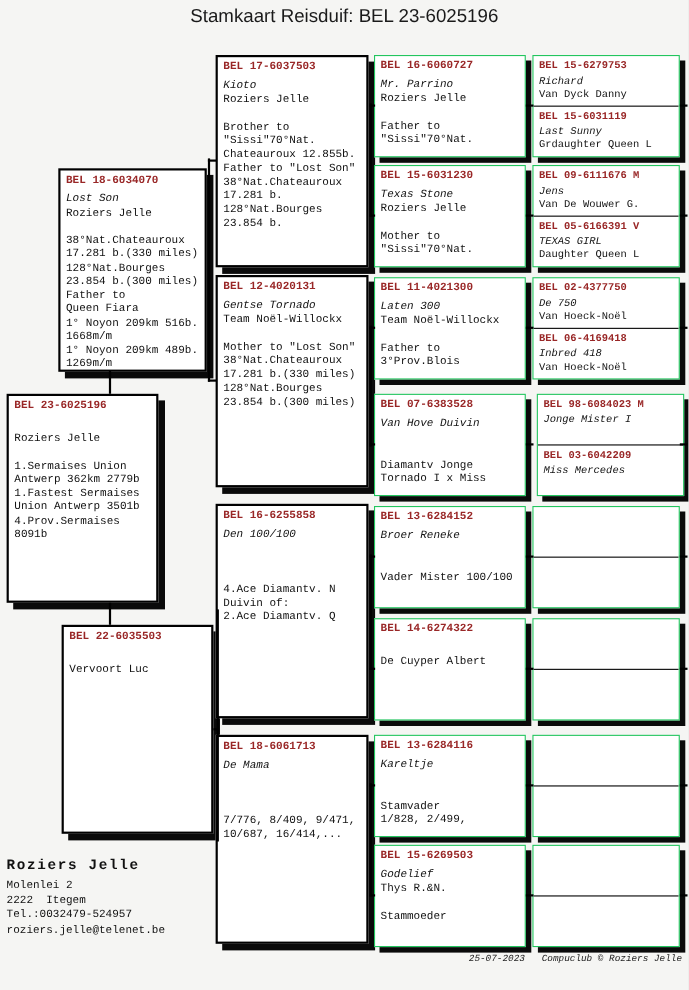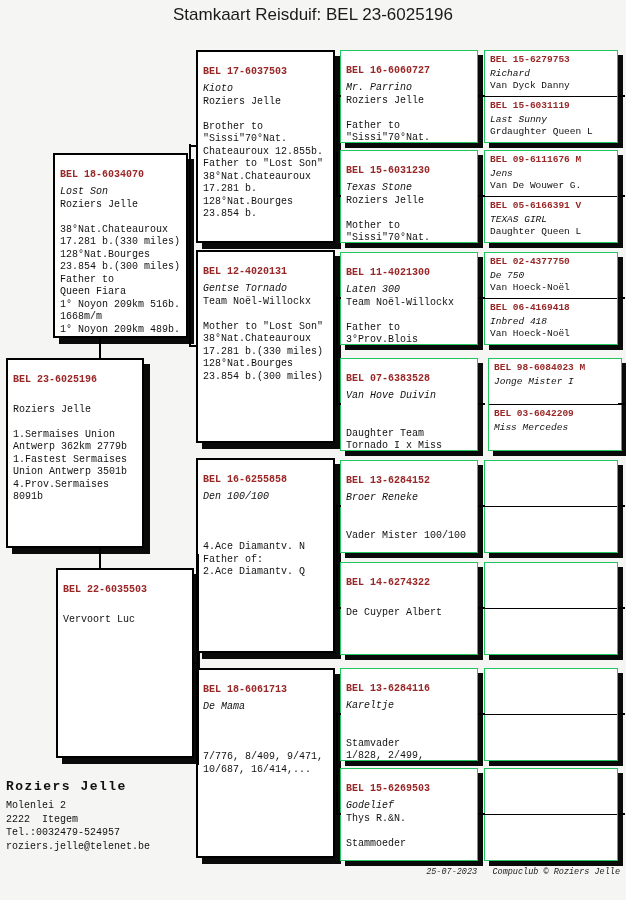--- a/index.html
+++ b/index.html
@@ -1,21 +1,21 @@
 <!DOCTYPE html>
 <html><head>
 <meta charset="utf-8">
 <style>
   html,body{margin:0;padding:0;background:#e8e8e6;}
   .page{position:relative;width:626px;height:900px;background:#f5f5f3;overflow:hidden;
         font-family:"Liberation Mono","DejaVu Sans Mono",monospace;color:#111;}
   .title{position:absolute;top:5px;left:0;width:100%;text-align:center;
          font-family:"Liberation Sans","DejaVu Sans",sans-serif;font-size:17px;color:#1a1a1a;}
   .pbox{position:absolute;background:#ffffff;box-sizing:border-box;overflow:hidden;
-        padding:13px 4px 2px 5px;}
+        padding:3px 4px 2px 5px;}
   .b2{border:2px solid #000;box-shadow:6px 6px 0 0 #0a0a0a;}
   .b1{border:1px solid #22c55e;box-shadow:5px 5px 0 0 #0a0a0a;}
   .ring{color:#992727;font-weight:bold;font-size:10px;line-height:13px;margin-bottom:5px;white-space:pre;}
   .bline{font-size:10px;line-height:12.5px;min-height:12.5px;white-space:pre;}
   .it{font-style:italic;}
   
   .half{position:absolute;left:0;right:0;padding:2px 4px 0 5px;box-sizing:border-box;}
   .half .ring{margin-bottom:2px;font-size:9.5px;}
   .half .bline{font-size:9.5px;line-height:12px;min-height:12px;}
   .half-top{top:0;height:45px;}
@@ -106,21 +106,21 @@
   </div>
 
   <div class="pbox b2" style="left:196px;top:458px;width:139px;height:195px">
     <div class="ring">BEL 16-6255858</div>
     <div class="bline it">Den 100/100</div>
     <div class="bline"></div>
     <div class="bline"></div>
     <div>
         <div class="bline"></div>
         <div class="bline">4.Ace Diamantv. N</div>
-        <div class="bline">Father of:</div>
+        <div class="bline">Duivin of:</div>
         <div class="bline">2.Ace Diamantv. Q</div>
       </div>
   </div>
 
   <div class="pbox b2" style="left:196px;top:668px;width:139px;height:190px">
     <div class="ring">BEL 18-6061713</div>
     <div class="bline it">De Mama</div>
     <div class="bline"></div>
     <div class="bline"></div>
     <div>
@@ -162,21 +162,21 @@
         <div class="bline">3°Prov.Blois</div>
       </div>
   </div>
 
   <div class="pbox b1" style="left:340px;top:358px;width:138px;height:93px">
     <div class="ring">BEL 07-6383528</div>
     <div class="bline it">Van Hove Duivin</div>
     <div class="bline"></div>
     <div class="bline"></div>
     <div>
-        <div class="bline">Daughter Team</div>
+        <div class="bline">Diamantv Jonge</div>
         <div class="bline">Tornado I x Miss</div>
       </div>
   </div>
 
   <div class="pbox b1" style="left:340px;top:460px;width:138px;height:93px">
     <div class="ring">BEL 13-6284152</div>
     <div class="bline it">Broer Reneke</div>
     <div class="bline"></div>
     <div class="bline"></div>
     <div>

